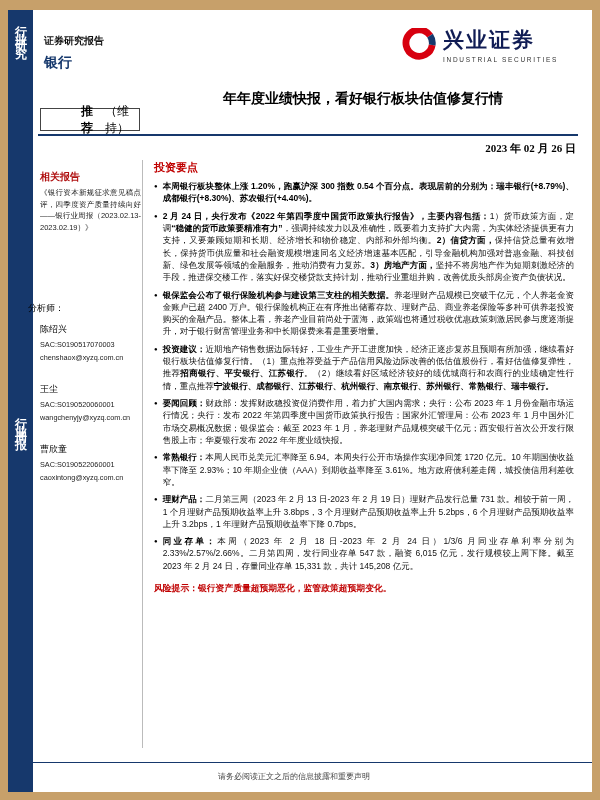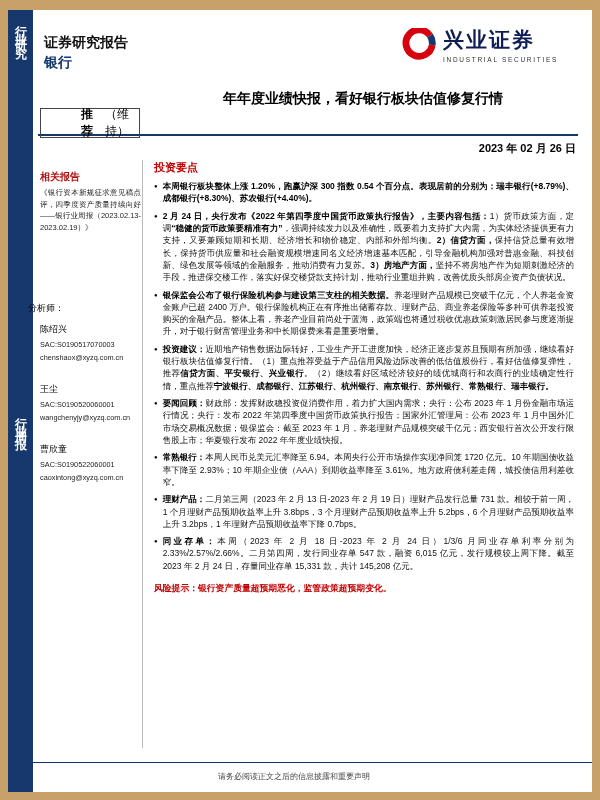--- a/index.html
+++ b/index.html
@@ -19,39 +19,39 @@
   .sidebar { position: absolute; left: 0; top: 0; width: 25px; height: 100%; background: #16386c; }
   .v-label {
     position: absolute; left: 50%; transform: translateX(-50%);
     writing-mode: vertical-rl; color: #fff; font-weight: bold;
     font-size: 12px; letter-spacing: 7px;
   }
   .v-label.top { top: 6px; }
   .v-label.mid { top: 398px; }
 
   
-  .report-type { position: absolute; left: 36px; top: 24px; font-size: 14px; font-weight: bold; color: #111; }
+  .report-type { position: absolute; left: 36px; top: 24px; font-size: 10px; font-weight: bold; color: #111; }
   .industry { position: absolute; left: 36px; top: 44px; font-size: 14px; font-weight: bold; color: #16386c; }
   .brand { position: absolute; right: 34px; top: 16px; display: flex; align-items: center; gap: 7px; }
   .brand-mark { width: 34px; height: 34px; }
   .brand-text { display: flex; flex-direction: column; }
   .brand-name {
     font-size: 21px; font-weight: bold; color: #101c54; letter-spacing: 2px;
     font-family: "Liberation Serif", "DejaVu Serif", serif;
   }
   .brand-en { font-size: 6.5px; color: #333; letter-spacing: 1.7px; margin-top: 2px; }
 
   .title { position: absolute; left: 140px; top: 80px; width: 430px; text-align: center; font-size: 14px; font-weight: bold; color: #000; }
   .subtitle { position: absolute; left: 170px; top: 104px; width: 400px; text-align: center; font-size: 10.5px; font-weight: bold; color: #000; }
   .header-rule { position: absolute; left: 30px; top: 124px; width: 540px; border-top: 2px solid #16386c; }
-  .date { position: absolute; right: 16px; top: 131px; font-size: 11px; font-weight: bold; color: #000; }
+  .date { position: absolute; right: 16px; top: 131px; font-size: 11px; font-weight: bold; color: #000; font-family: Liberation Serif, serif; }
 
   
   .rating-box {
-    position: absolute; left: 32px; top: 98px; width: 100px; height: 30px;
+    position: absolute; left: 32px; top: 98px; width: 100px; height: 23px;
     border: 1px solid #444; display: flex; align-items: center; justify-content: center; gap: 7px; padding-left: 40px;
   }
   .rating-label { font-size: 12px; font-weight: bold; color: #000; }
   .rating-status { font-size: 12px; color: #000; }
   .related-title { position: absolute; left: 32px; top: 160px; font-size: 10px; font-weight: bold; color: #b01111; }
   .related-report { position: absolute; left: 32px; top: 177px; width: 101px; font-size: 7.5px; line-height: 1.55; color: #222; text-align: justify; }
   .analysts-label { position: absolute; left: 20px; top: 292px; font-size: 9px; color: #000; }
   .analyst { position: absolute; left: 32px; width: 105px; }
   .analyst .name { font-size: 9px; color: #000; margin-bottom: 4px; }
   .analyst .sac { font-size: 7.3px; color: #222; margin-bottom: 4px; }
@@ -140,21 +140,21 @@
     <div class="bullet">
       <span class="dot">●</span>
       <span class="btext"><b>2 月 24 日，央行发布《2022 年第四季度中国货币政策执行报告》，主要内容包括：</b><span>1）货币政策方面，定调</span><b>“稳健的货币政策要精准有力”</b><span>，强调持续发力以及准确性，既要着力支持扩大内需，为实体经济提供更有力支持，又要兼顾短期和长期、经济增长和物价稳定、内部和外部均衡。</span><b>2）信贷方面，</b><span>保持信贷总量有效增长，保持货币供应量和社会融资规模增速同名义经济增速基本匹配，引导金融机构加强对普惠金融、科技创新、绿色发展等领域的金融服务，推动消费有力复苏。</span><b>3）房地产方面，</b><span>坚持不将房地产作为短期刺激经济的手段，推进保交楼工作，落实好保交楼贷款支持计划，推动行业重组并购，改善优质头部房企资产负债状况。</span></span>
     </div>
     <div class="bullet">
       <span class="dot">●</span>
       <span class="btext"><b>银保监会公布了银行保险机构参与建设第三支柱的相关数据。</b><span>养老理财产品规模已突破千亿元，个人养老金资金账户已超 2400 万户。银行保险机构正在有序推出储蓄存款、理财产品、商业养老保险等多种可供养老投资购买的金融产品。整体上看，养老产业目前尚处于蓝海，政策端也将通过税收优惠政策刺激居民参与度逐渐提升，对于银行财富管理业务和中长期保费来看是重要增量。</span></span>
     </div>
     <div class="bullet">
       <span class="dot">●</span>
-      <span class="btext"><b>投资建议：</b><span>近期地产销售数据边际转好，工业生产开工进度加快，经济正逐步复苏且预期有所加强，继续看好银行板块估值修复行情。（1）重点推荐受益于产品信用风险边际改善的低估值股份行，看好估值修复弹性，推荐</span><b>信贷方面、平安银行、兴业银行</b><span>。（2）继续看好区域经济较好的绩优城商行和农商行的业绩确定性行情，重点推荐</span><b>宁波银行、成都银行、江苏银行、杭州银行、南京银行、苏州银行、常熟银行、瑞丰银行。</b></span>
+      <span class="btext"><b>投资建议：</b><span>近期地产销售数据边际转好，工业生产开工进度加快，经济正逐步复苏且预期有所加强，继续看好银行板块估值修复行情。（1）重点推荐受益于产品信用风险边际改善的低估值股份行，看好估值修复弹性，推荐</span><b>招商银行、平安银行、江苏银行</b><span>。（2）继续看好区域经济较好的绩优城商行和农商行的业绩确定性行情，重点推荐</span><b>宁波银行、成都银行、江苏银行、杭州银行、南京银行、苏州银行、常熟银行、瑞丰银行。</b></span>
     </div>
     <div class="bullet">
       <span class="dot">●</span>
       <span class="btext"><b>要闻回顾：</b><span>财政部：发挥财政稳投资促消费作用，着力扩大国内需求；央行：公布 2023 年 1 月份金融市场运行情况；央行：发布 2022 年第四季度中国货币政策执行报告；国家外汇管理局：公布 2023 年 1 月中国外汇市场交易概况数据；银保监会：截至 2023 年 1 月，养老理财产品规模突破千亿元；西安银行首次公开发行限售股上市；华夏银行发布 2022 年年度业绩快报。</span></span>
     </div>
     <div class="bullet">
       <span class="dot">●</span>
       <span class="btext"><b>常熟银行：</b><span>本周人民币兑美元汇率降至 6.94。本周央行公开市场操作实现净回笼 1720 亿元。10 年期国债收益率下降至 2.93%；10 年期企业债（AAA）到期收益率降至 3.61%。地方政府债利差走阔，城投债信用利差收窄。</span></span>
     </div>
     <div class="bullet">

